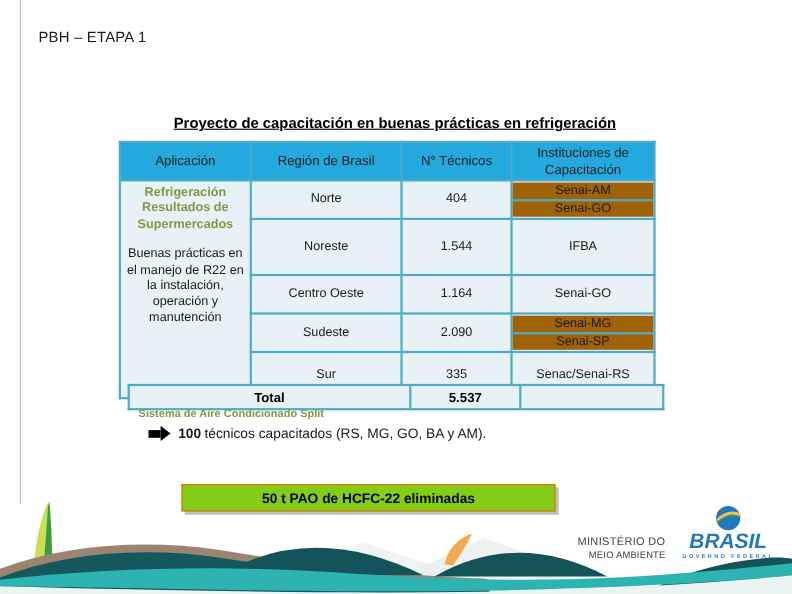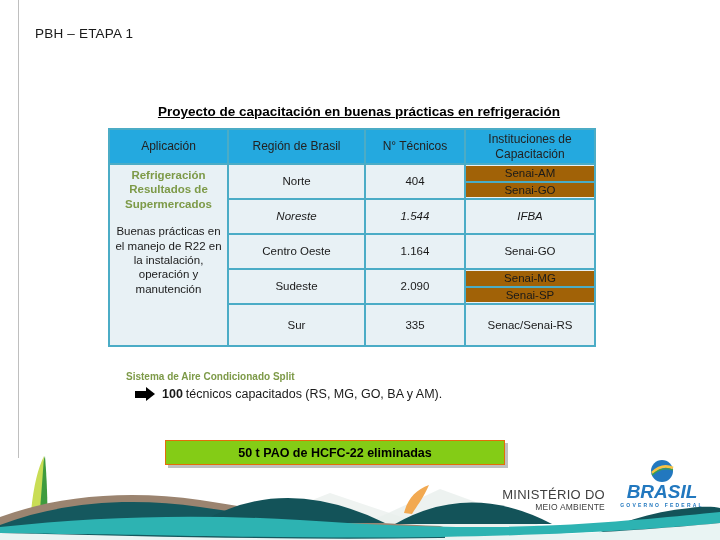--- a/index.html
+++ b/index.html
@@ -17,21 +17,21 @@
   table.tbl td{border:2px solid #4BACC6;background:#E8F1F5;font-size:11.5px;color:#1a1a1a;
                text-align:center;vertical-align:middle;padding:0 2px;line-height:1.25;}
   table.tbl thead td{background:#24A9DF;color:#222;font-size:12px;height:33px;}
   .app-cell{vertical-align:top !important;padding-top:3px !important;}
   .app-highlight{font-weight:bold;color:#7D9A48;}
   .app-desc{margin-top:13px;color:#1a1a1a;}
   td.inst-stack{padding:0 !important;}
   .inst-stack .stack{display:flex;flex-direction:column;height:100%;}
   .inst-stack .sub{flex:1;display:flex;align-items:center;justify-content:center;background:#a16207;}
   .inst-stack .sub + .sub{border-top:2px solid #4BACC6;}
-  tr.r-norte{height:35px;} tr.r-noreste{height:35px;font-style:italic;} tr.r-centro{height:35px;}
+  tr.r-norte{height:35px;} tr.r-noreste{height:51px;} tr.r-centro{height:35px;}
   tr.r-sudeste{height:35px;padding-left:28px;} tr.r-sur{height:42px;}
 
   table.tbl-total{position:absolute;left:116px;top:349px;width:486px;border-collapse:collapse;table-layout:fixed;}
   table.tbl-total td{border:2px solid #4BACC6;background:#E8F1F5;font-size:12px;font-weight:bold;color:#000;
                      text-align:center;vertical-align:middle;height:20px;padding:0;}
 
   .split-heading{position:absolute;left:126px;top:371px;font-size:10px;font-weight:bold;color:#7D9A48;}
   .bullet-line{position:absolute;left:135px;top:387px;font-size:12.5px;color:#1a1a1a;display:flex;align-items:center;}
   .arrow-icon{display:inline-flex;align-items:center;margin-right:7px;}
   .arrow-bar{width:11px;height:7px;background:#000;}
@@ -39,21 +39,21 @@
   .bullet-bold{font-weight:bold;margin-right:3px;}
 
   .callout{position:absolute;left:165px;top:440px;width:338px;height:23px;background:#84cc16;
            border:1.5px solid #E46D0A;box-shadow:3px 3px 0 rgba(140,140,140,.55);
            display:flex;align-items:center;justify-content:center;
            font-size:12.5px;font-weight:bold;color:#000;}
 
   .waves{position:absolute;left:0;bottom:0;width:720px;height:95px;}
 
   .ministry{position:absolute;right:115px;top:487px;text-align:right;color:#3F3F3F;line-height:1.18;}
-  .ministry .l1{font-size:13px;letter-spacing:.3px;margin-left:16px;}
+  .ministry .l1{font-size:10px;letter-spacing:.3px;margin-left:16px;}
   .ministry .l2{font-size:8.5px;font-weight:normal;letter-spacing:.2px;}
   .brasil-logo{position:absolute;right:8px;top:458px;width:100px;height:58px;}
 </style>
 </head>
 <body>
 
 <div class="slide">
   <div class="left-rule"></div>
 
   <div class="eyebrow">PBH – ETAPA 1</div>
@@ -111,20 +111,34 @@
         </td>
       </tr>
       <tr class="r-sur">
         <td>Sur</td>
         <td>335</td>
         <td>Senac/Senai-RS</td>
       </tr>
     </tbody>
   </table>
 
+  <table class="tbl-total">
+    <colgroup>
+        <col style="width:256px">
+        <col style="width:100px">
+        <col style="width:130px">
+      </colgroup>
+    <tbody>
+        <tr>
+      <td>Total</td>
+      <td>5.537</td>
+      <td></td>
+    </tr>
+  </tbody>
+    </table>
 
   <div class="split-heading">Sistema de Aire Condicionado Split</div>
 
   <div class="bullet-line">
     <span class="arrow-icon">
       <span class="arrow-bar"></span>
         <span class="arrow-head"></span>
     </span>
     <span class="bullet-bold">100</span>
     <span>técnicos capacitados (RS, MG, GO, BA y AM).</span>

